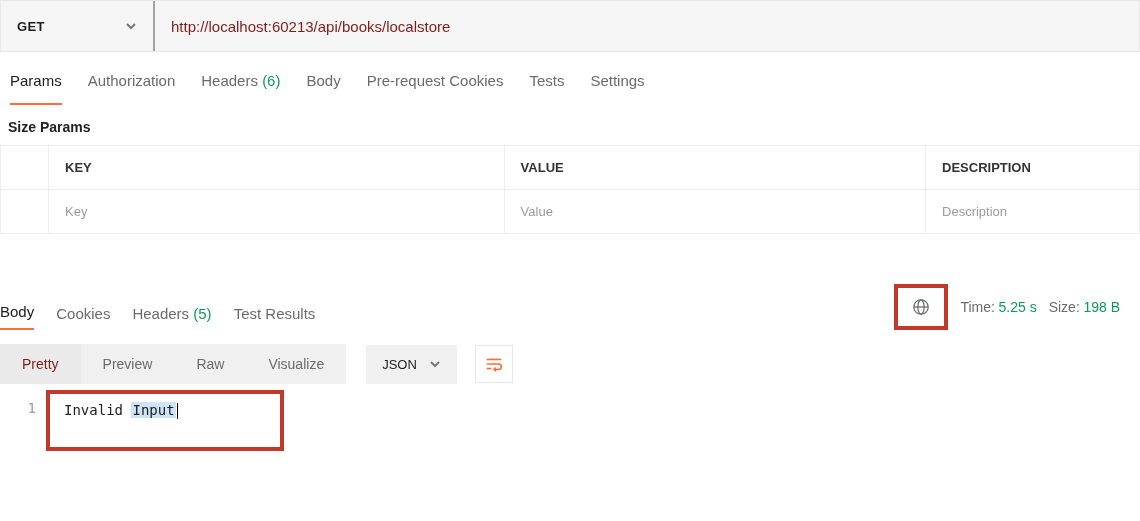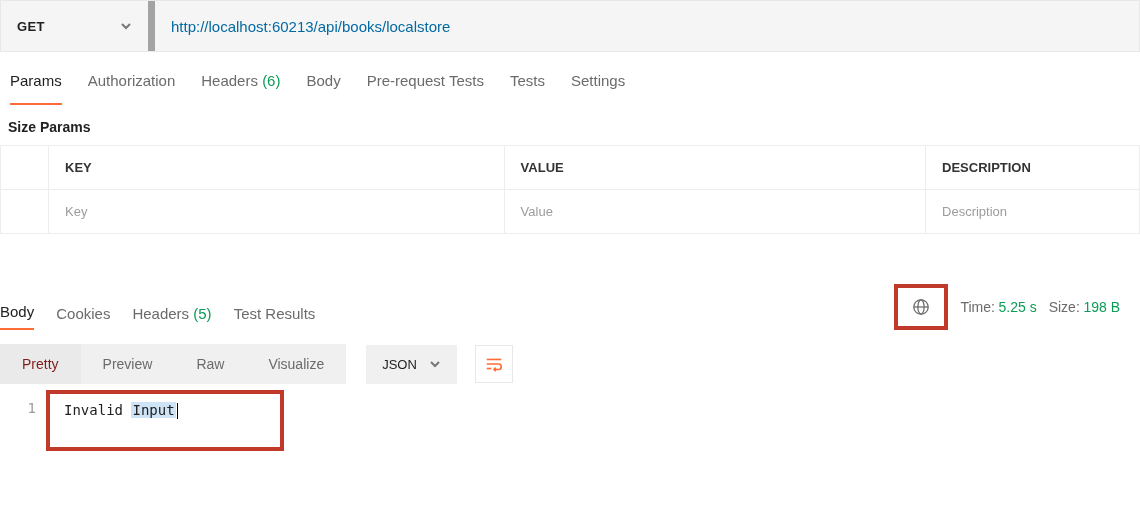--- a/index.html
+++ b/index.html
@@ -15,38 +15,38 @@
       height: 52px;
       background: #f5f5f5;
       border: 1px solid #e8e8e8;
     }
     .method-select {
       display: flex;
       align-items: center;
       justify-content: space-between;
       width: 154px;
       padding: 0 16px;
-      border-right: 7px solid #a3a3a3;
+      border-right: 2px solid #a3a3a3;
       cursor: pointer;
     }
     .method-label {
       font-weight: 700;
       letter-spacing: 0.3px;
       color: #212121;
     }
     .chevron {
       width: 12px;
       height: 12px;
     }
     .url-input {
       flex: 1;
       display: flex;
       align-items: center;
       padding: 0 16px;
-      color: #0369a1;
+      color: #7f1d1d;
       font-size: 15px;
     }
     .req-tabs {
       display: flex;
       gap: 26px;
       padding: 20px 0 0 10px;
       border-bottom: 0;
     }
     .req-tab {
       padding: 0 0 14px 0;
@@ -203,21 +203,21 @@
 </div>
 
 <div class="req-tabs">
   <div class="req-tab active">Params</div>
   <div class="req-tab">Authorization</div>
   <div class="req-tab">
     <span>Headers</span>
     <span class="badge-count">(6)</span>
   </div>
   <div class="req-tab">Body</div>
-  <div class="req-tab">Pre-request Tests</div>
+  <div class="req-tab">Pre-request Cookies</div>
   <div class="req-tab">Tests</div>
   <div class="req-tab">Settings</div>
 </div>
 
 <div class="section-title">Size Params</div>
 
 <table class="params-table">
   <thead>
     <tr>
       <th class="col-handle"></th>

